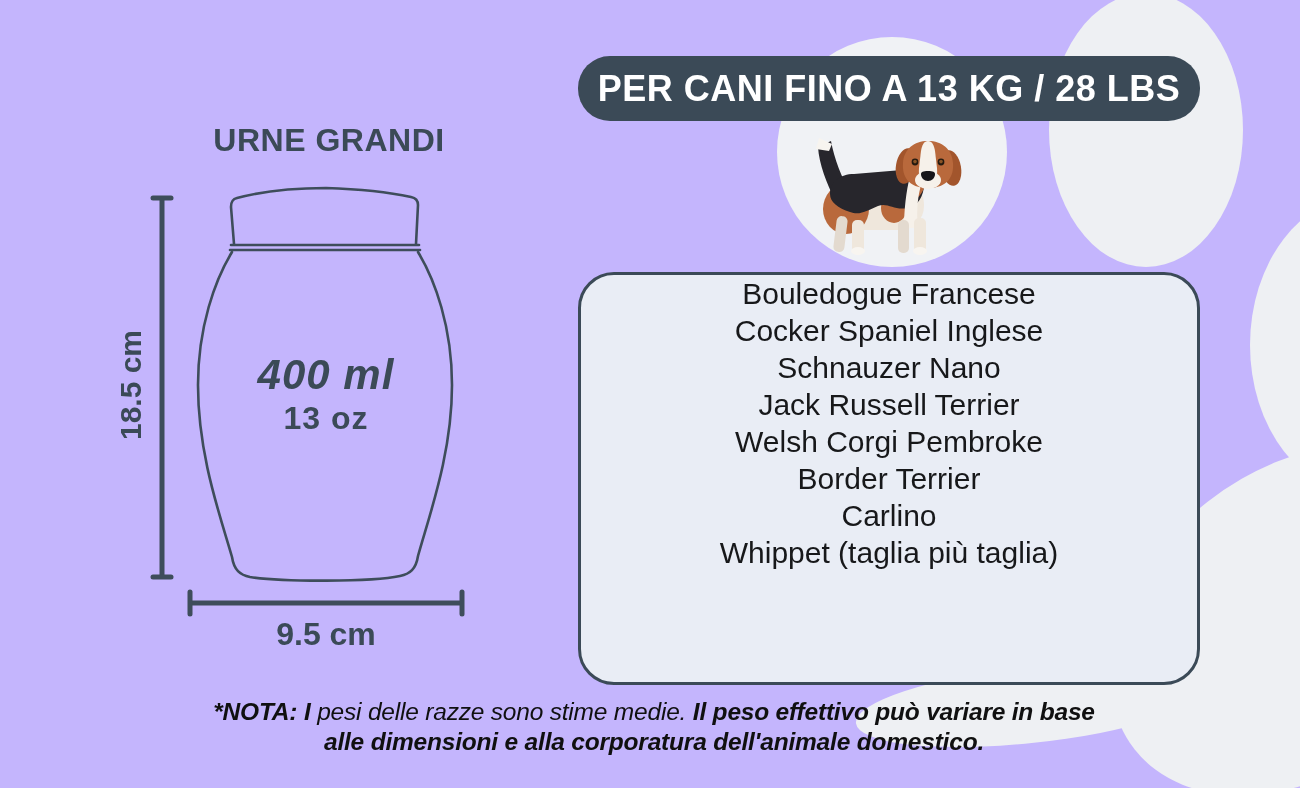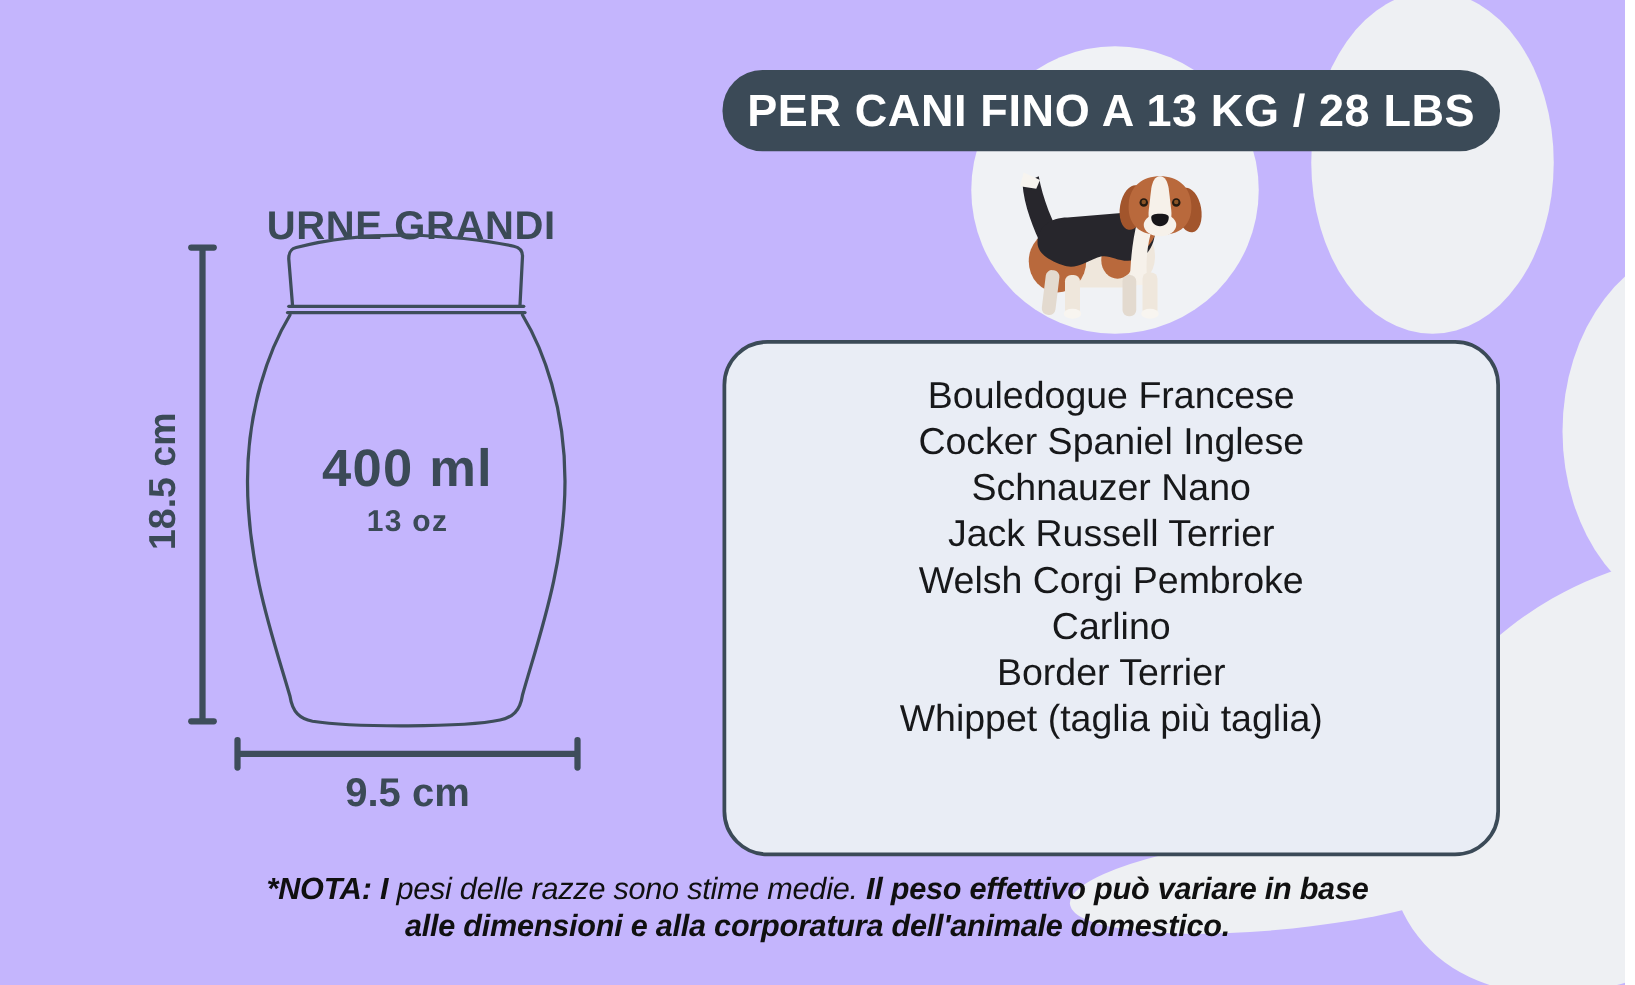--- a/index.html
+++ b/index.html
@@ -10,44 +10,44 @@
 
   .badge {
     position:absolute; left:578px; top:56px; width:622px; height:65px;
     background:#3b4a57; border-radius:32px; color:#ffffff;
     font-weight:bold; font-size:36px; line-height:65px; text-align:center;
     letter-spacing:.5px;
   }
 
   .title {
     position:absolute; left:129px; top:122px; width:400px; text-align:center;
-    color:#3b4a57; font-weight:bold; font-size:32px; letter-spacing:.5px;margin-top:40px;
+    color:#3b4a57; font-weight:bold; font-size:32px; letter-spacing:.5px;
   }
 
   .urn-svg { position:absolute; left:120px; top:185px; }
   .dog-svg { position:absolute; left:802px; top:136px; }
 
   .cap-label { position:absolute; left:206px; top:352px; width:240px; text-align:center; color:#3b4a57; font-weight:bold; }
-  .cap-ml { font-size:42px; line-height:46px; letter-spacing:1px; }
-  .cap-oz { font-size:24px; line-height:40px; letter-spacing:1px; }
+  .cap-ml { font-size:42px; line-height:46px; letter-spacing:1px;font-style:italic; }
+  .cap-oz { font-size:32px; line-height:40px; letter-spacing:1px; }
 
   .dim-h {
     position:absolute; left:66px; top:367px; width:130px; height:36px;
     line-height:36px; text-align:center; transform:rotate(-90deg);
     color:#3b4a57; font-weight:bold; font-size:30px;
   }
   .dim-w {
     position:absolute; left:226px; top:616px; width:200px; text-align:center;
     color:#3b4a57; font-weight:bold; font-size:32px;
   }
 
   .breed-box {
     position:absolute; left:578px; top:272px; width:622px; height:413px;
     background:#e9edf5; border:3px solid #3b4a57; border-radius:36px;
-    padding-top:23px; text-align:center;
+    text-align:center;
   }
   .breed-item { font-size:30px; line-height:37px; color:#17181a; }
 
   .note {
     position:absolute; left:0; top:697px; width:1308px; text-align:center;
     font-style:italic; font-size:24.5px; line-height:30px; color:#101010;
     letter-spacing:-0.2px;
   }
   .note-line { white-space:nowrap; }
   .note .bold { font-weight:bold; }
@@ -147,22 +147,22 @@
       <circle cx="139" cy="25.6" r="1.8" fill="#8a5426"></circle>
     </g>
   </svg>
 
   <div class="breed-box">
     <div class="breed-item">Bouledogue Francese</div>
     <div class="breed-item">Cocker Spaniel Inglese</div>
     <div class="breed-item">Schnauzer Nano</div>
     <div class="breed-item">Jack Russell Terrier</div>
     <div class="breed-item">Welsh Corgi Pembroke</div>
+    <div class="breed-item">Border Terrier</div>
     <div class="breed-item">Carlino</div>
-    <div class="breed-item">Border Terrier</div>
     <div class="breed-item">Whippet (taglia più taglia)</div>
   </div>
 
   <div class="note">
     <div class="note-line">
       <span class="bold">*NOTA: I</span><span class="reg"> pesi delle razze sono stime medie. </span><span class="bold">Il peso effettivo può variare in base</span>
     </div>
     <div class="note-line bold">alle dimensioni e alla corporatura dell'animale domestico.</div>
   </div>
 

